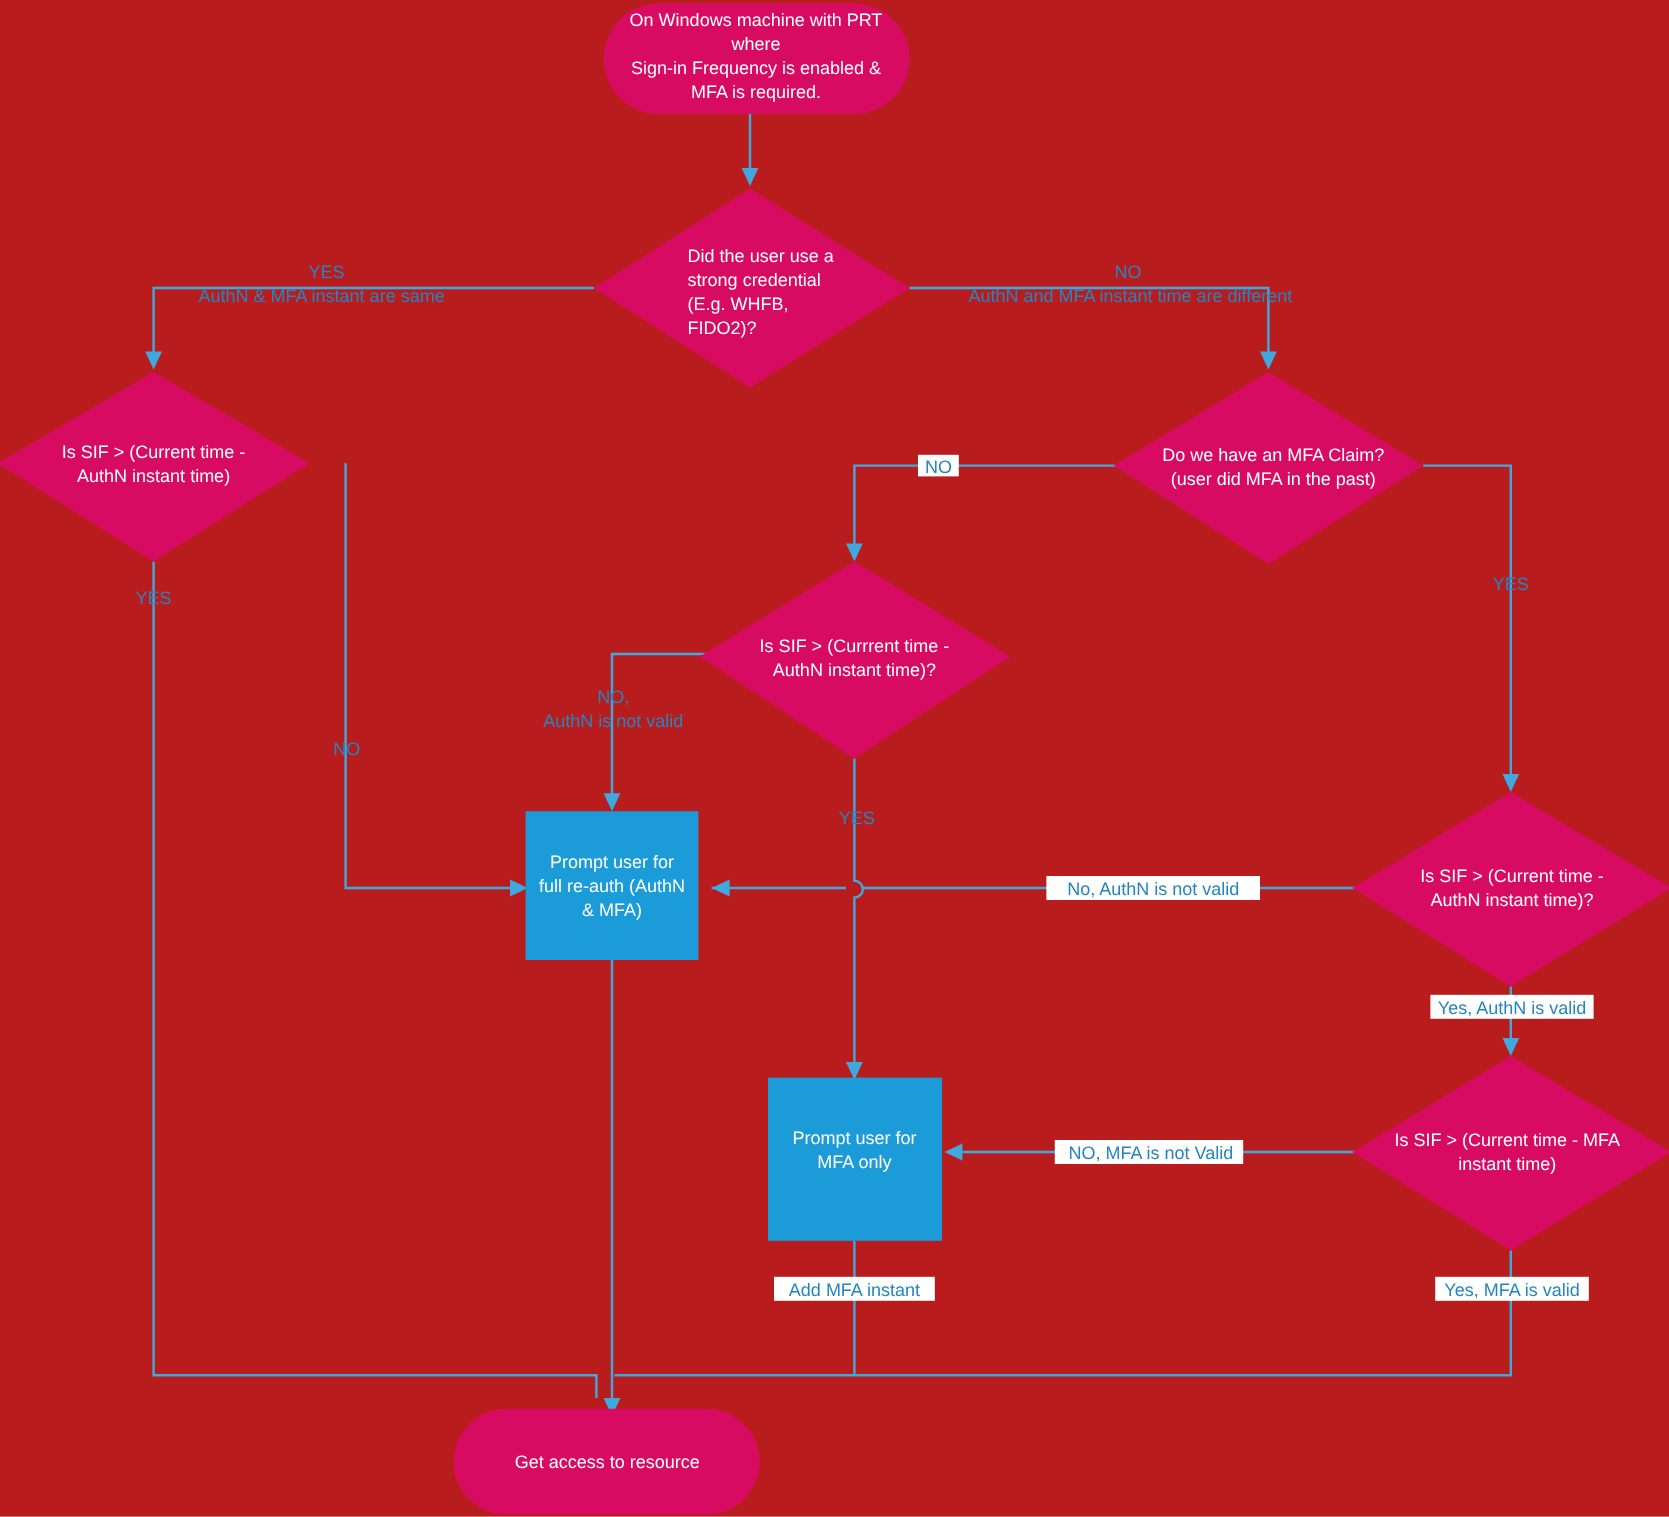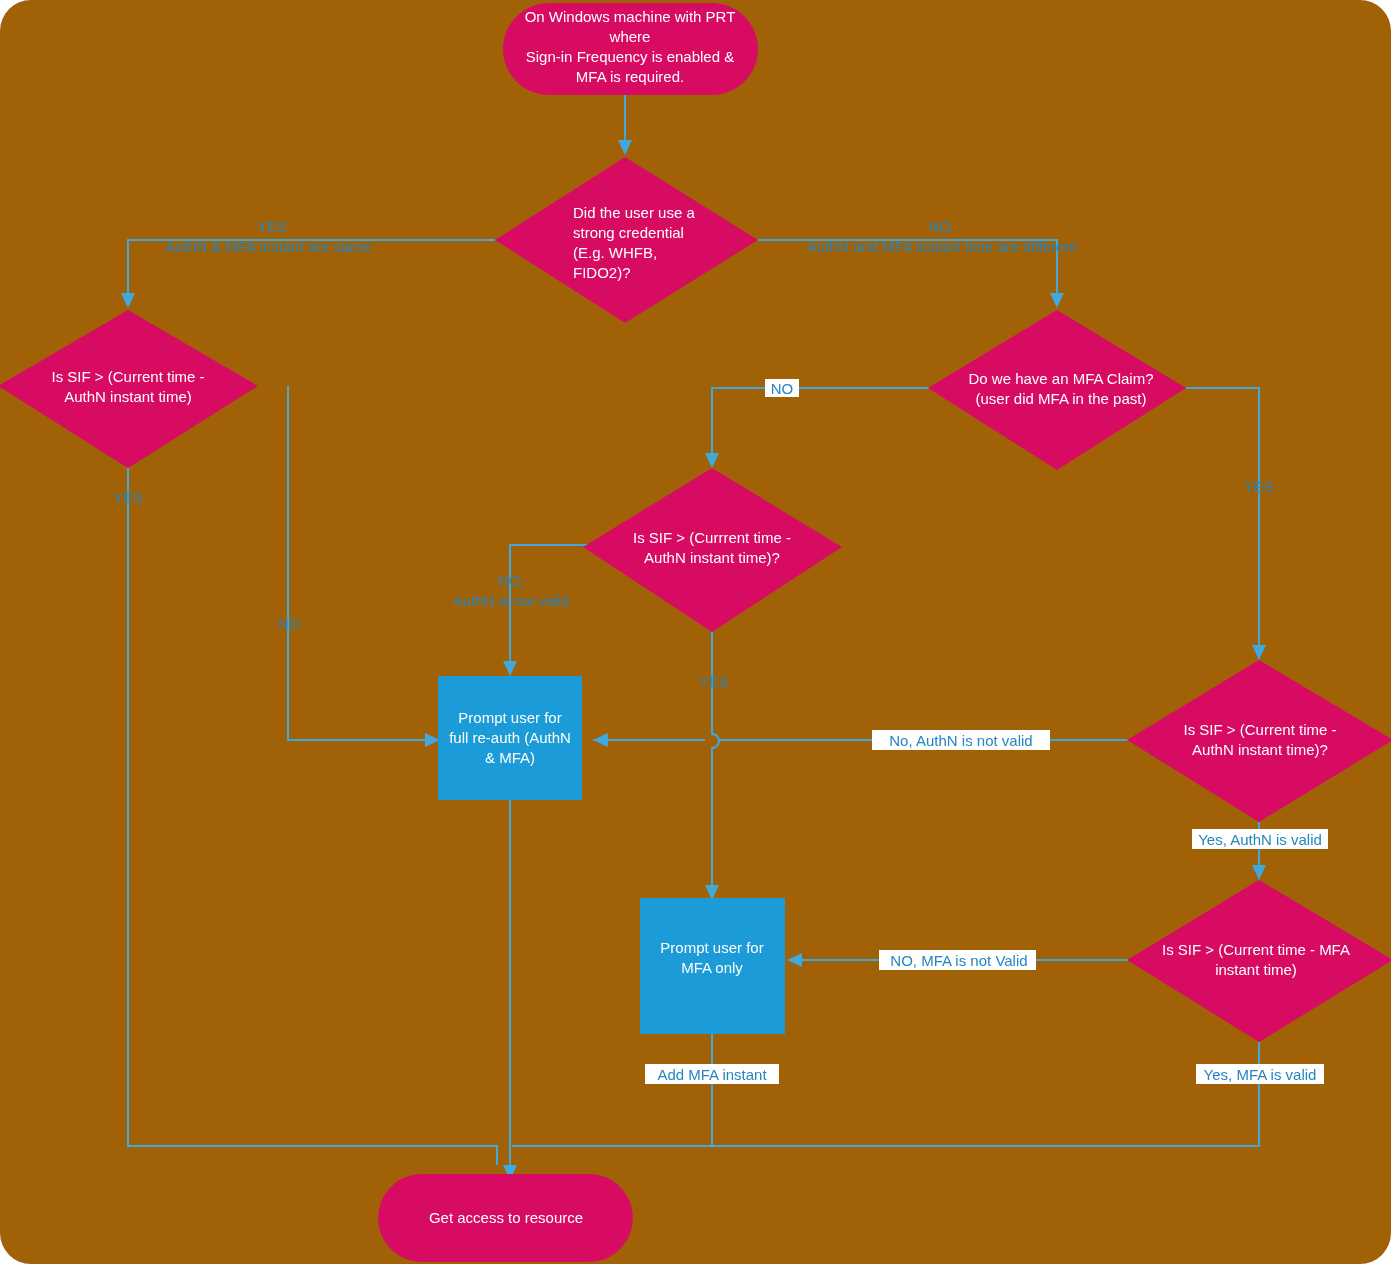--- a/index.html
+++ b/index.html
@@ -4,23 +4,22 @@
 <style>
   html, body {
     margin: 0;
     padding: 0;
     background: #ffffff;
   }
   #chart-root {
     position: relative;
     width: 1391px;
     height: 1264px;
-    background: #a16207;
+    background: #b91c1c;
     font-family: "Liberation Sans", sans-serif;
-    border-radius: 31px;
   }
   svg#flow {
     position: absolute;
     top: 0;
     left: 0;
     width: 1391px;
     height: 1264px;
     display: block;
   }
   .node-text {

